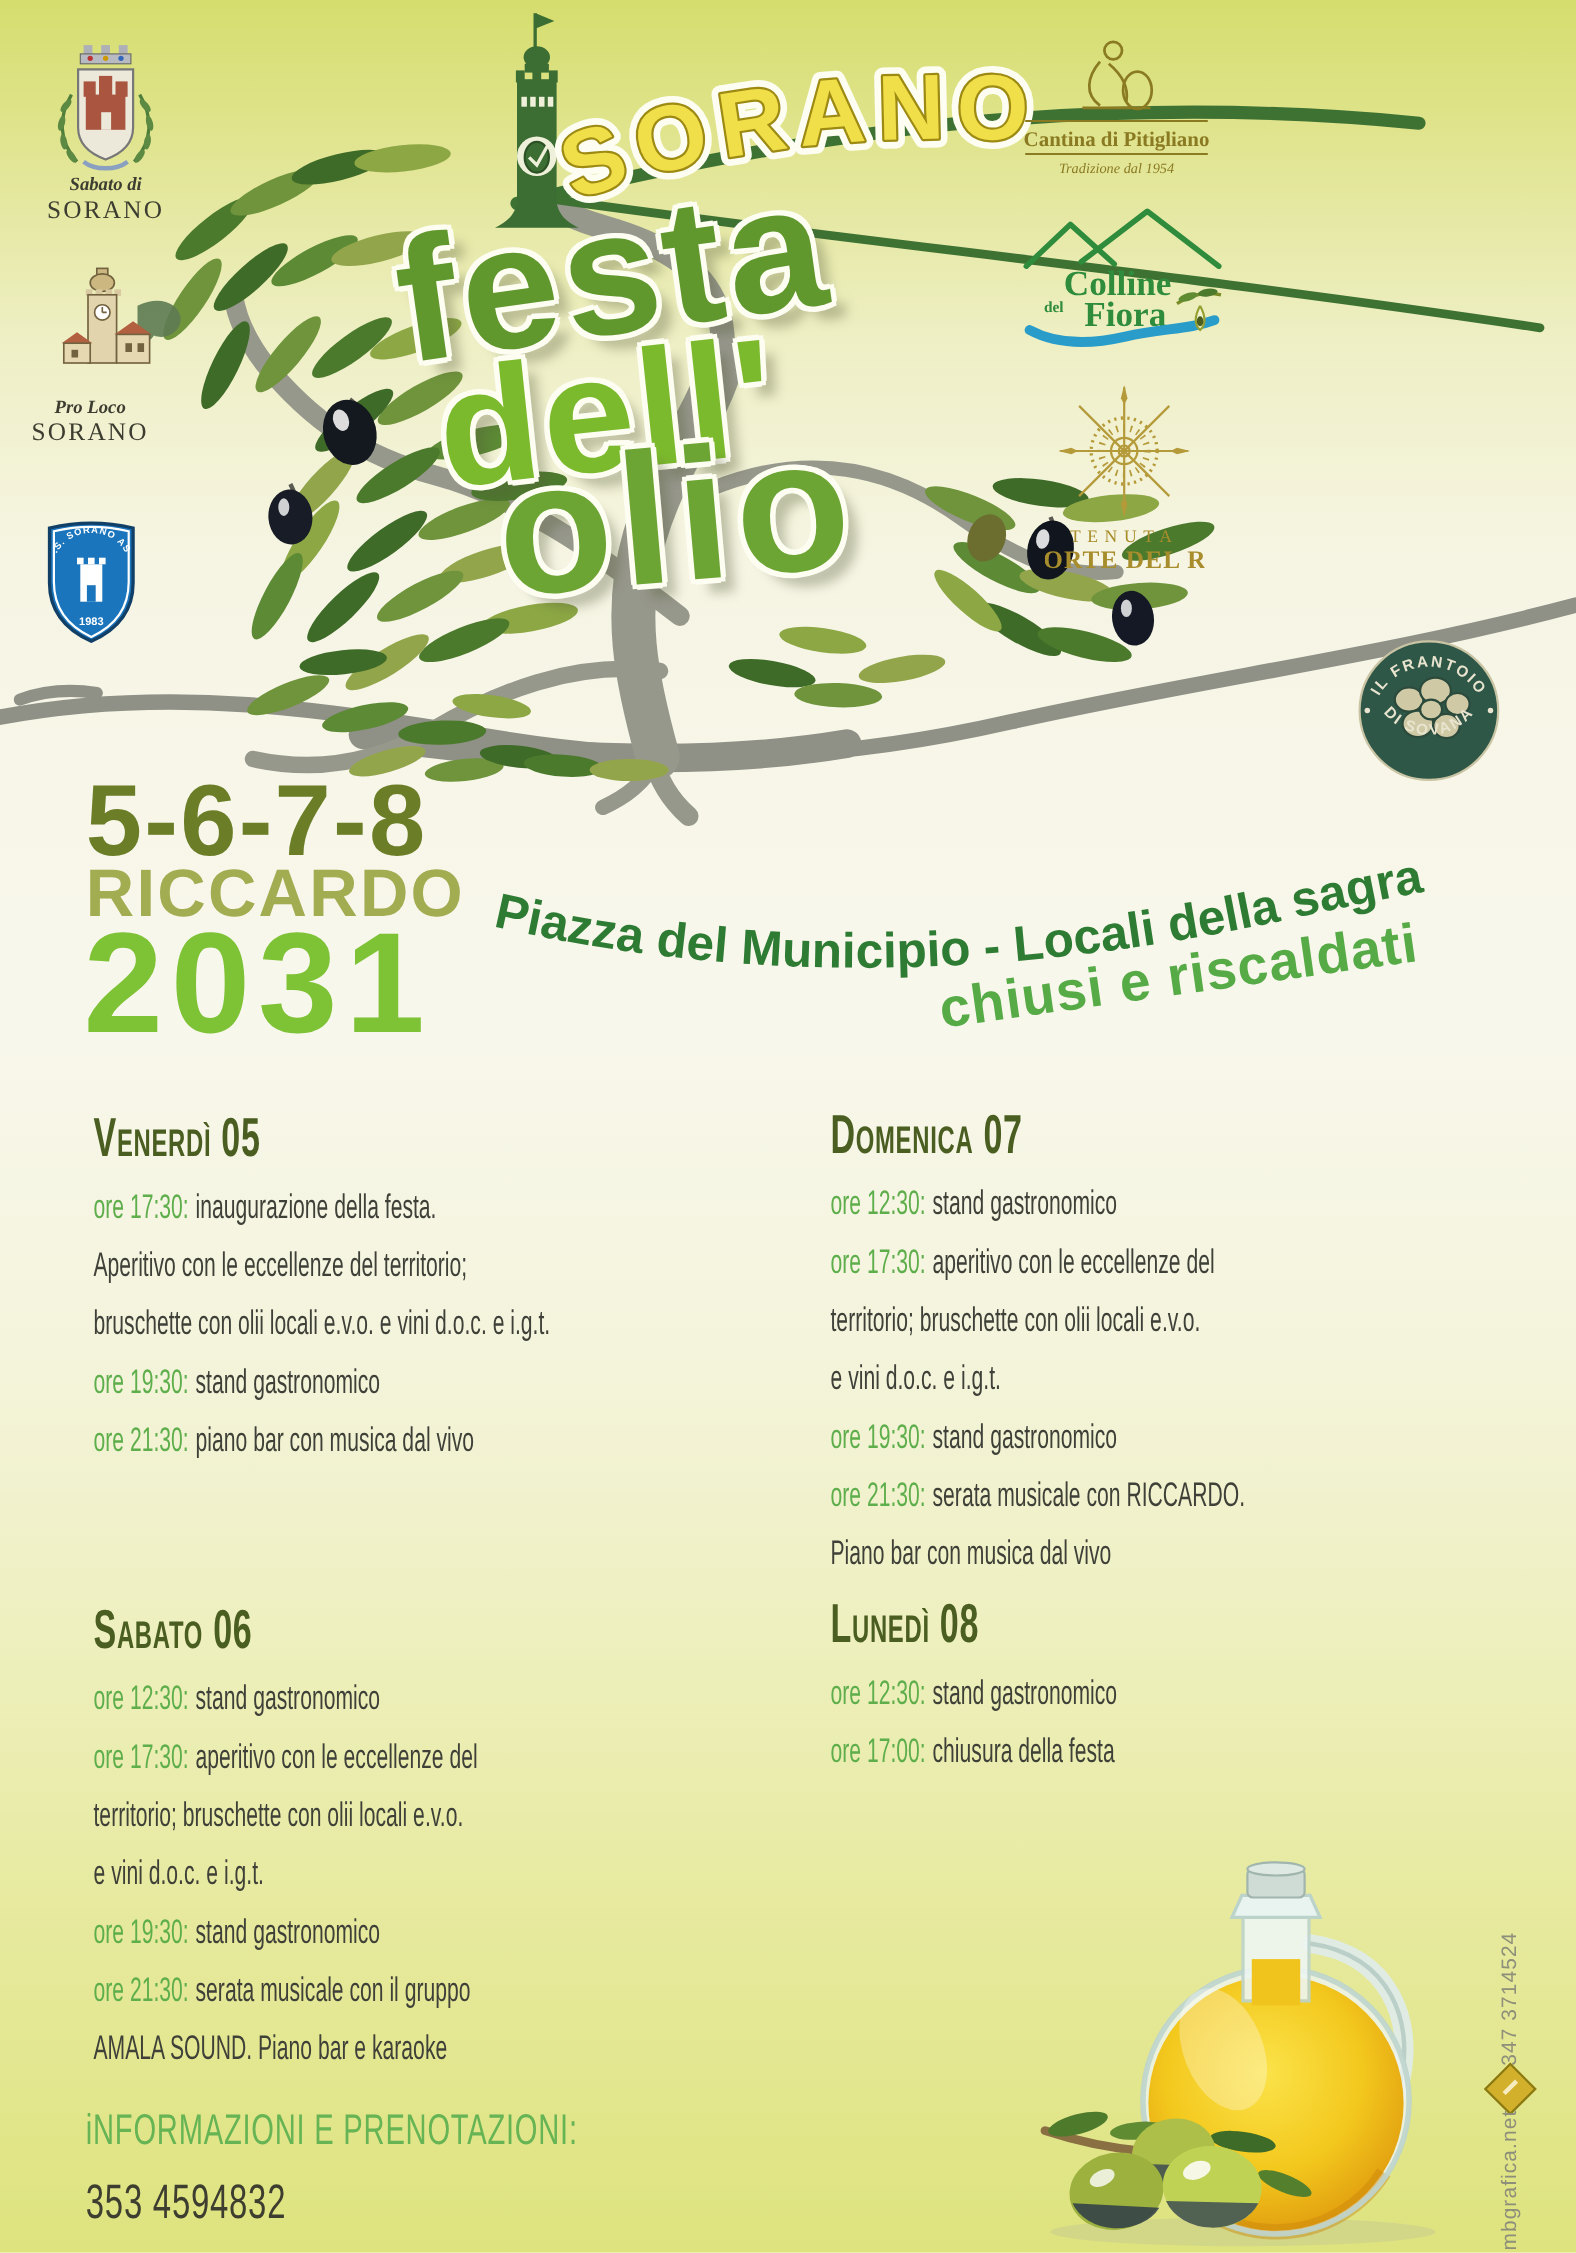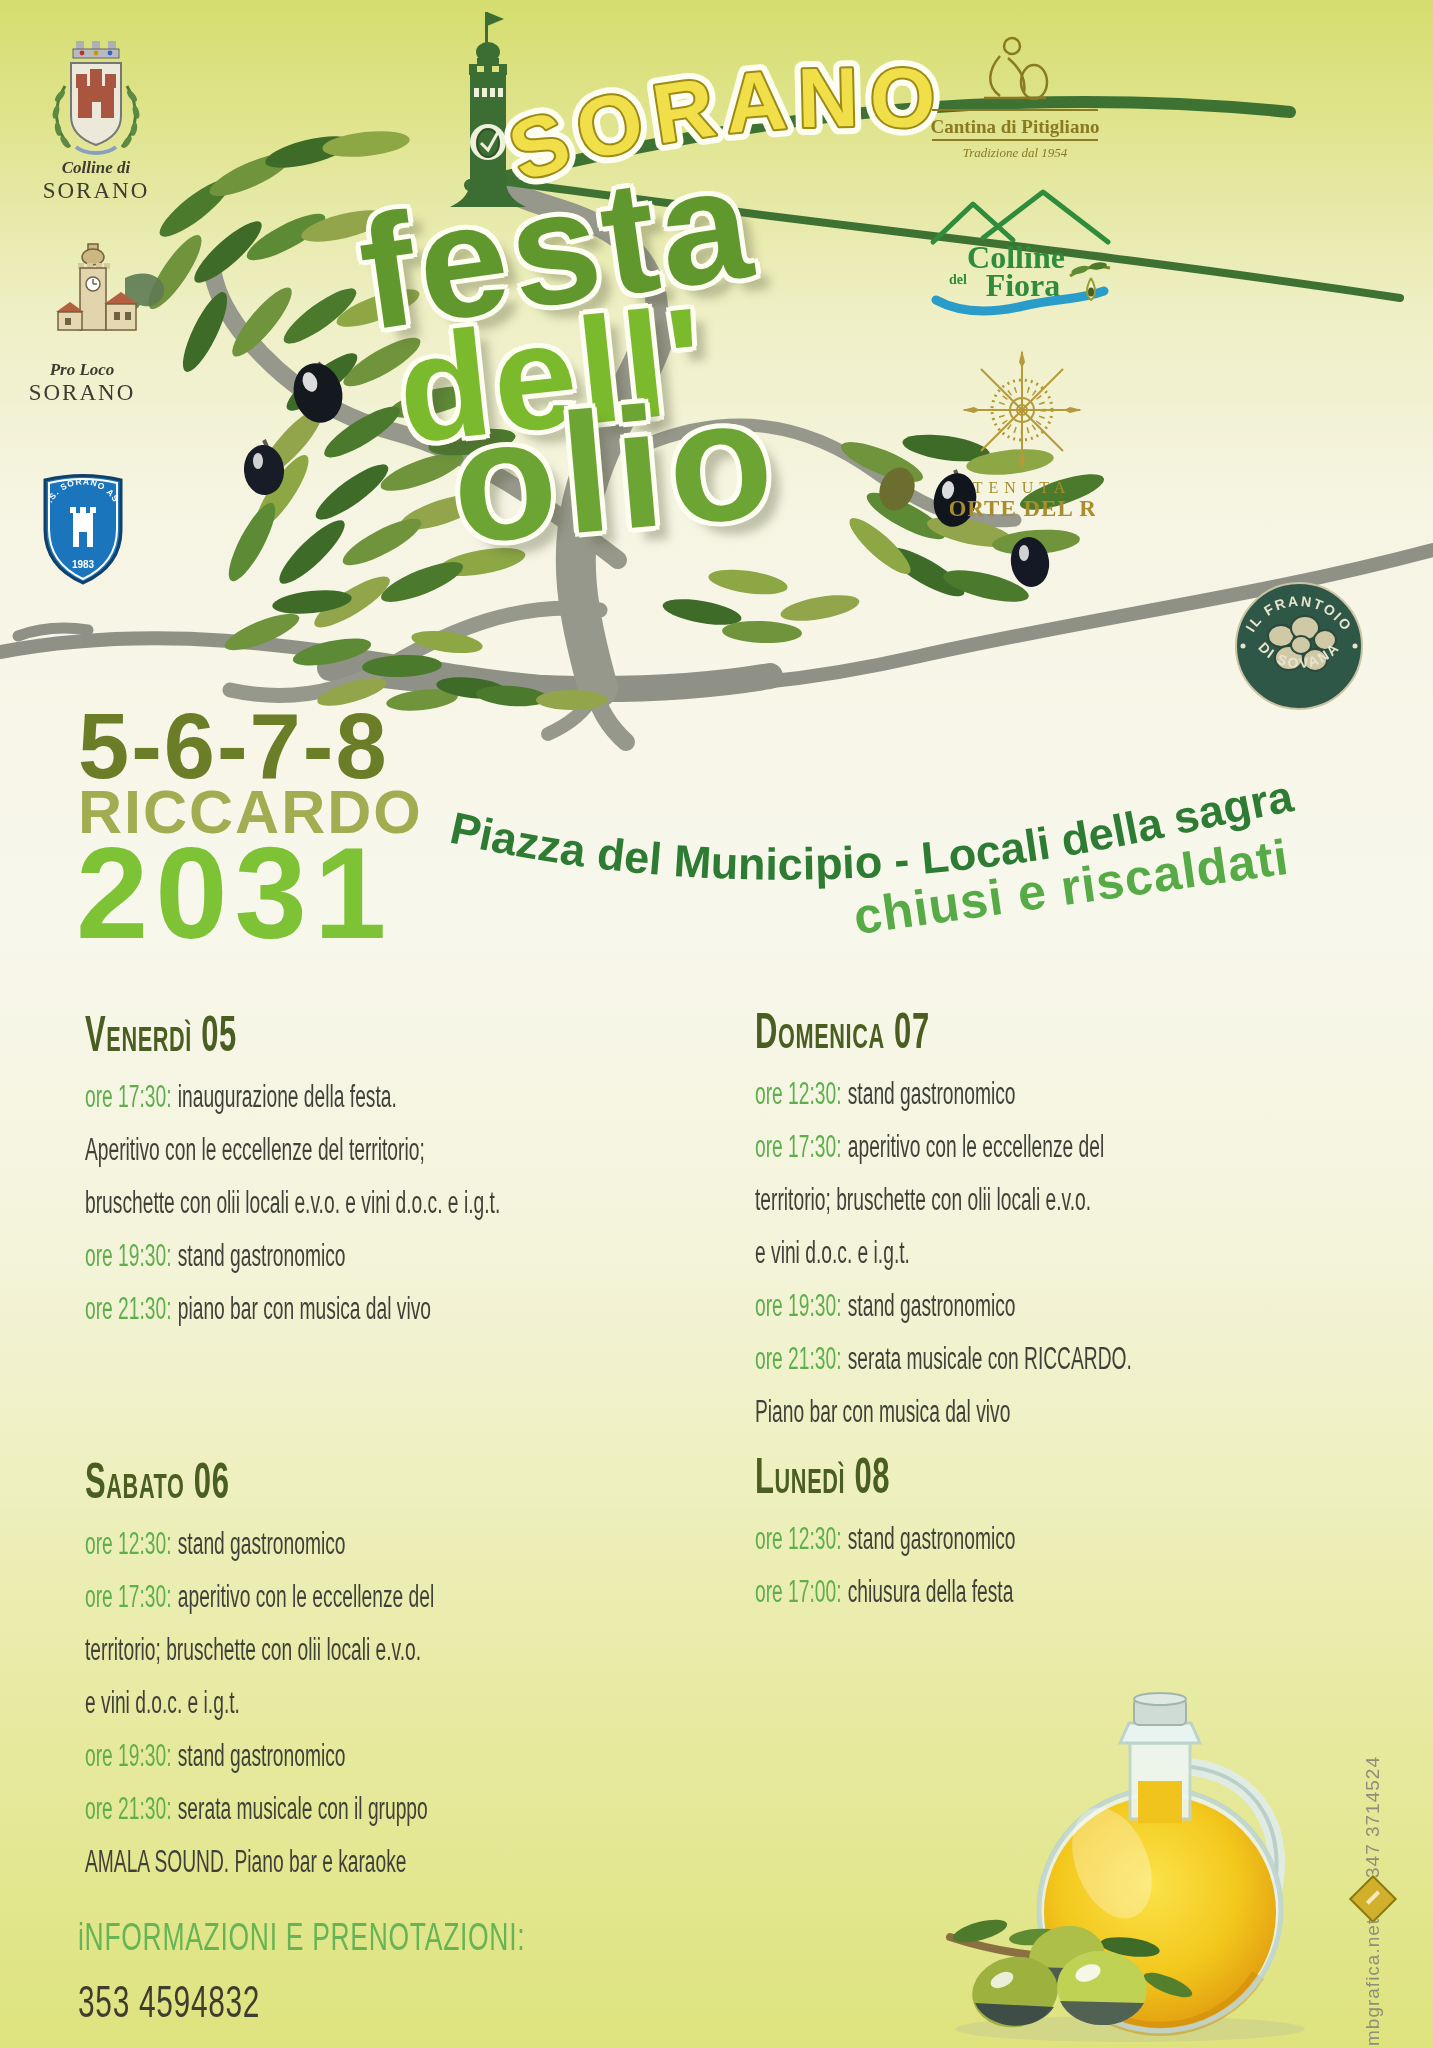--- a/index.html
+++ b/index.html
@@ -213,21 +213,21 @@
       <ellipse cx="13" cy="93" rx="7" ry="3" transform="rotate(-100 13 93)"></ellipse>
         <ellipse cx="20" cy="106" rx="7" ry="3" transform="rotate(-125 20 106)"></ellipse>
       <ellipse cx="87" cy="60" rx="7" ry="3" transform="rotate(50 87 60)"></ellipse>
         <ellipse cx="91" cy="76" rx="7" ry="3" transform="rotate(75 91 76)"></ellipse>
       <ellipse cx="89" cy="93" rx="7" ry="3" transform="rotate(100 89 93)"></ellipse>
         <ellipse cx="82" cy="106" rx="7" ry="3" transform="rotate(125 82 106)"></ellipse>
     </g>
     <path d="M31 111 C41 119 61 119 71 111" stroke="#8aa0c0" stroke-width="4" fill="none"></path>
   </svg>
   <div class="sponsor-caption" style="left:26px;top:158px;width:140px;">
-    <div class="cap-it">Colline di</div>
+    <div class="cap-it">Sabato di</div>
     <div class="cap-big">SORANO</div>
   </div>
 
   <svg class="abs" style="left:50px;top:238px;" width="120" height="120" viewBox="0 0 120 120">
     <path d="M75 40 C95 30 112 38 114 50 C116 62 102 72 90 67 C82 79 70 71 75 58 Z" fill="#5d7a52" opacity=".9"></path>
     <rect x="38" y="6" width="10" height="10" fill="#cbb77f" stroke="#73623f" stroke-width="1.5"></rect>
     <ellipse cx="43" cy="19" rx="11" ry="8" fill="#cbb77f" stroke="#73623f" stroke-width="1.5"></ellipse>
     <rect x="28" y="25" width="6" height="6" fill="#d8c9a0"></rect>
       <rect x="37" y="25" width="6" height="6" fill="#d8c9a0"></rect>
       <rect x="46" y="25" width="6" height="6" fill="#d8c9a0"></rect>

